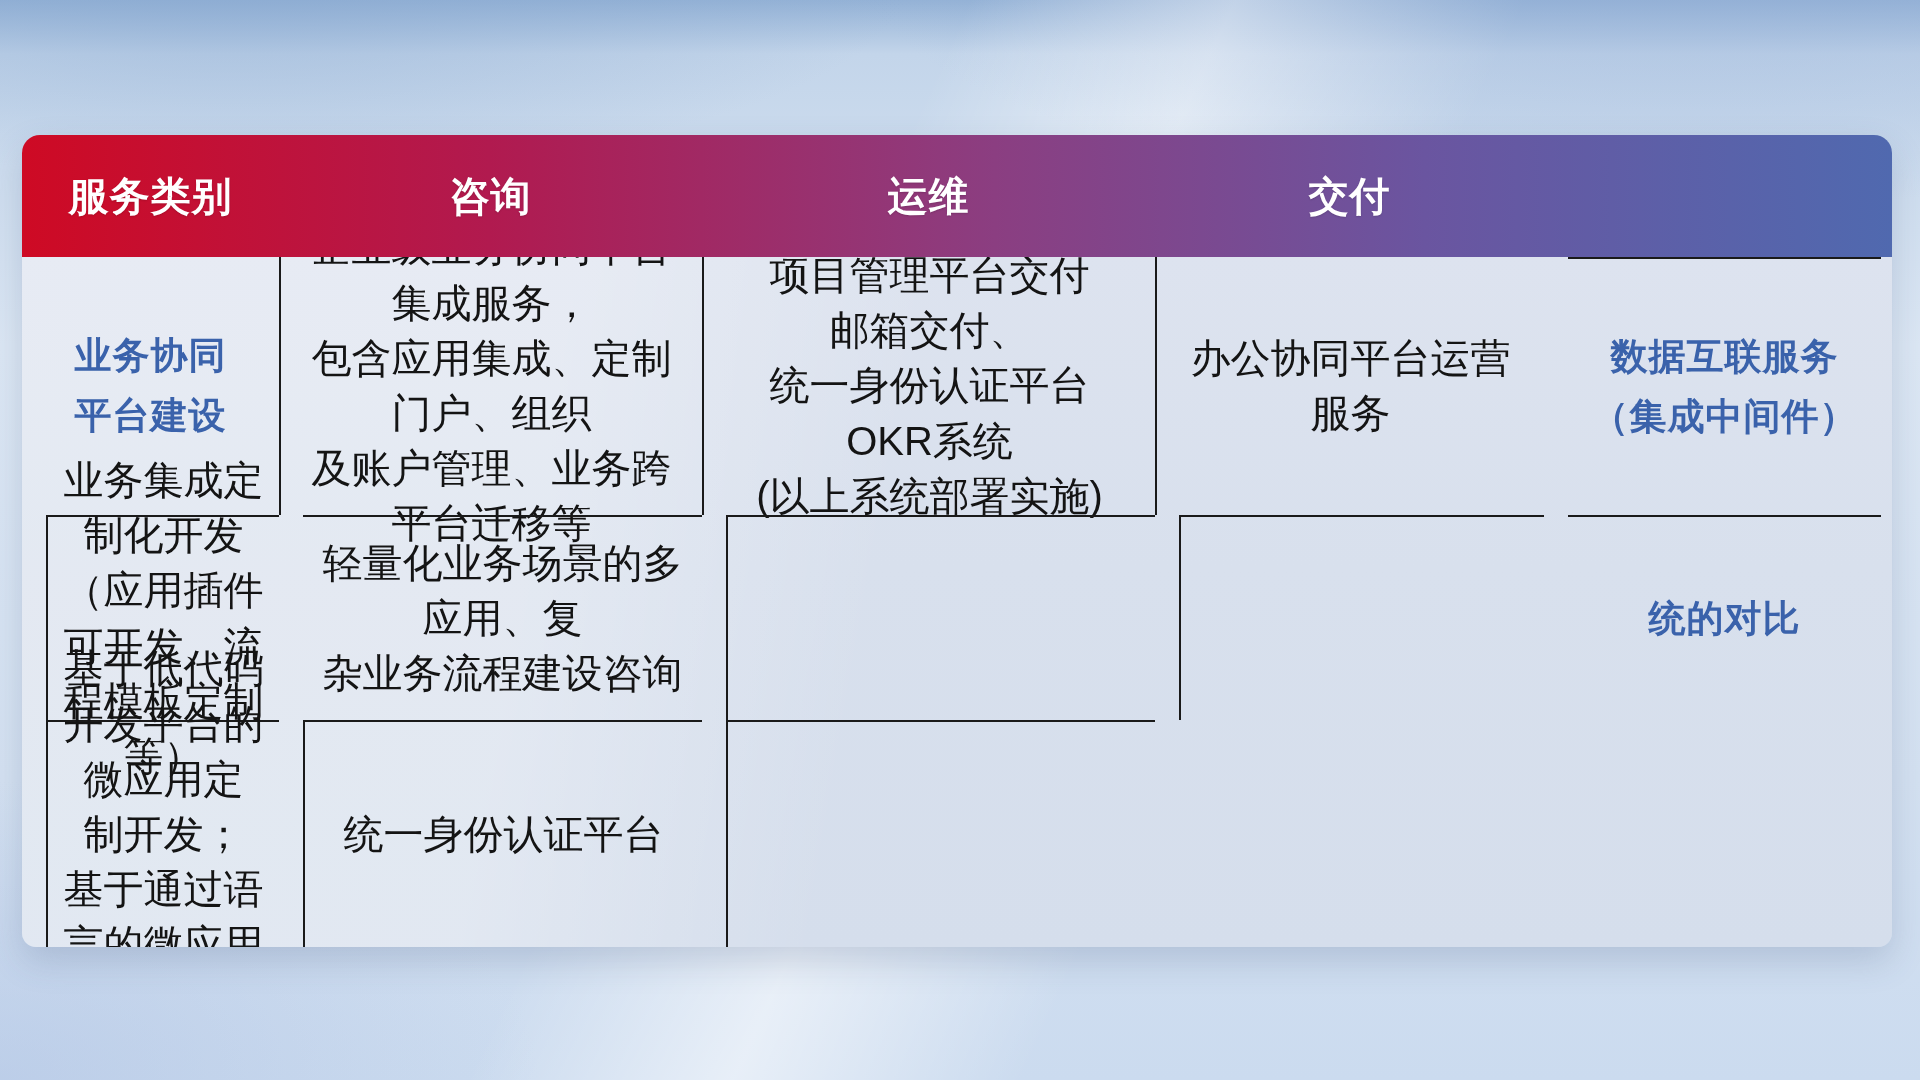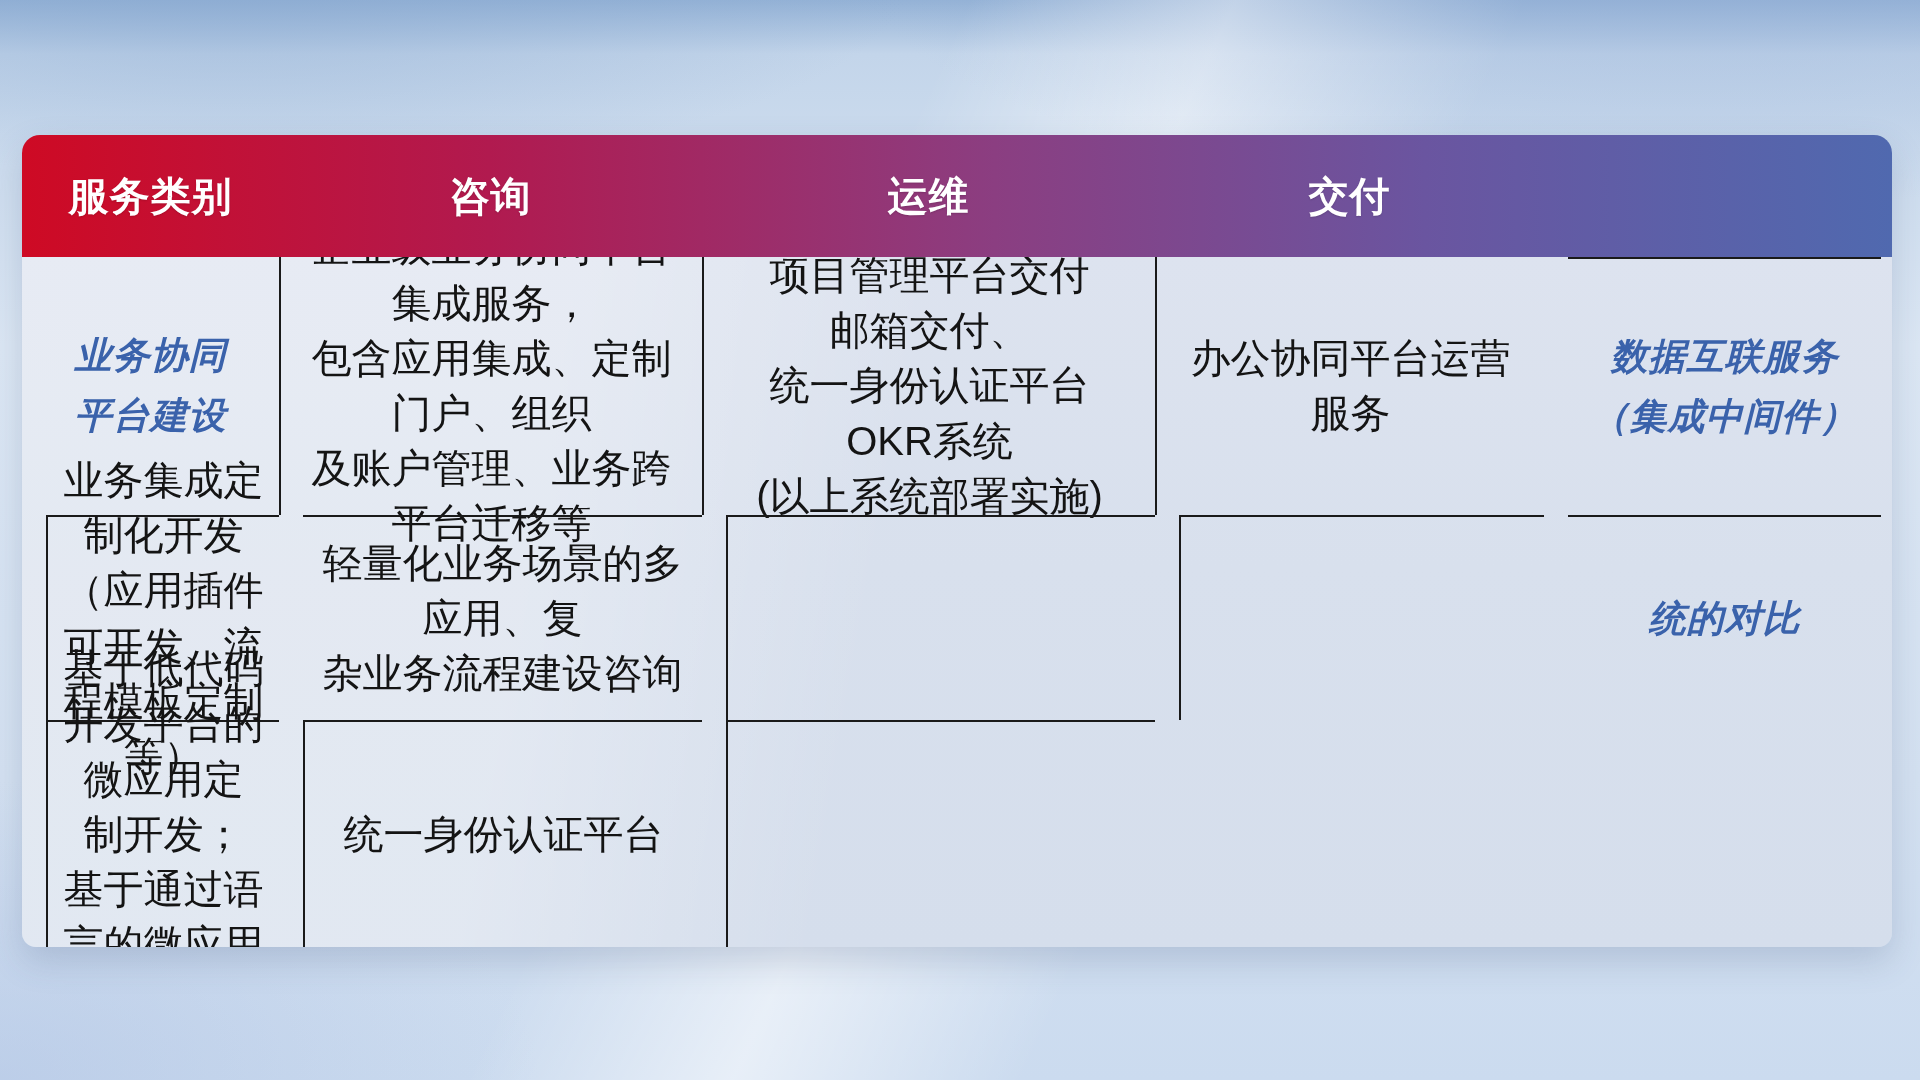--- a/index.html
+++ b/index.html
@@ -39,21 +39,21 @@
   .cell{
     display:flex;align-items:center;justify-content:center;
     text-align:center;padding:13px 14px;box-sizing:border-box;
     font-size:40px;line-height:1.38;color:#141414;
     white-space:pre-line;
   }
   .cell.vline{border-left:2px solid #1A1A1A;}
   .cell.hline{border-top:2px solid #1A1A1A;margin-left:24px;}
   .cat{
     color:#3A62AB;font-weight:700;font-size:37px;line-height:1.62;
-    padding:0 18px;letter-spacing:1px;font-style:italic;
+    padding:0 18px;letter-spacing:1px;
   }
 </style>
 </head>
 <body>
 
 <div class="table-wrap">
 
   <div class="thead grid-cols">
     <div class="th">服务类别</div>
     <div class="th">咨询</div>

